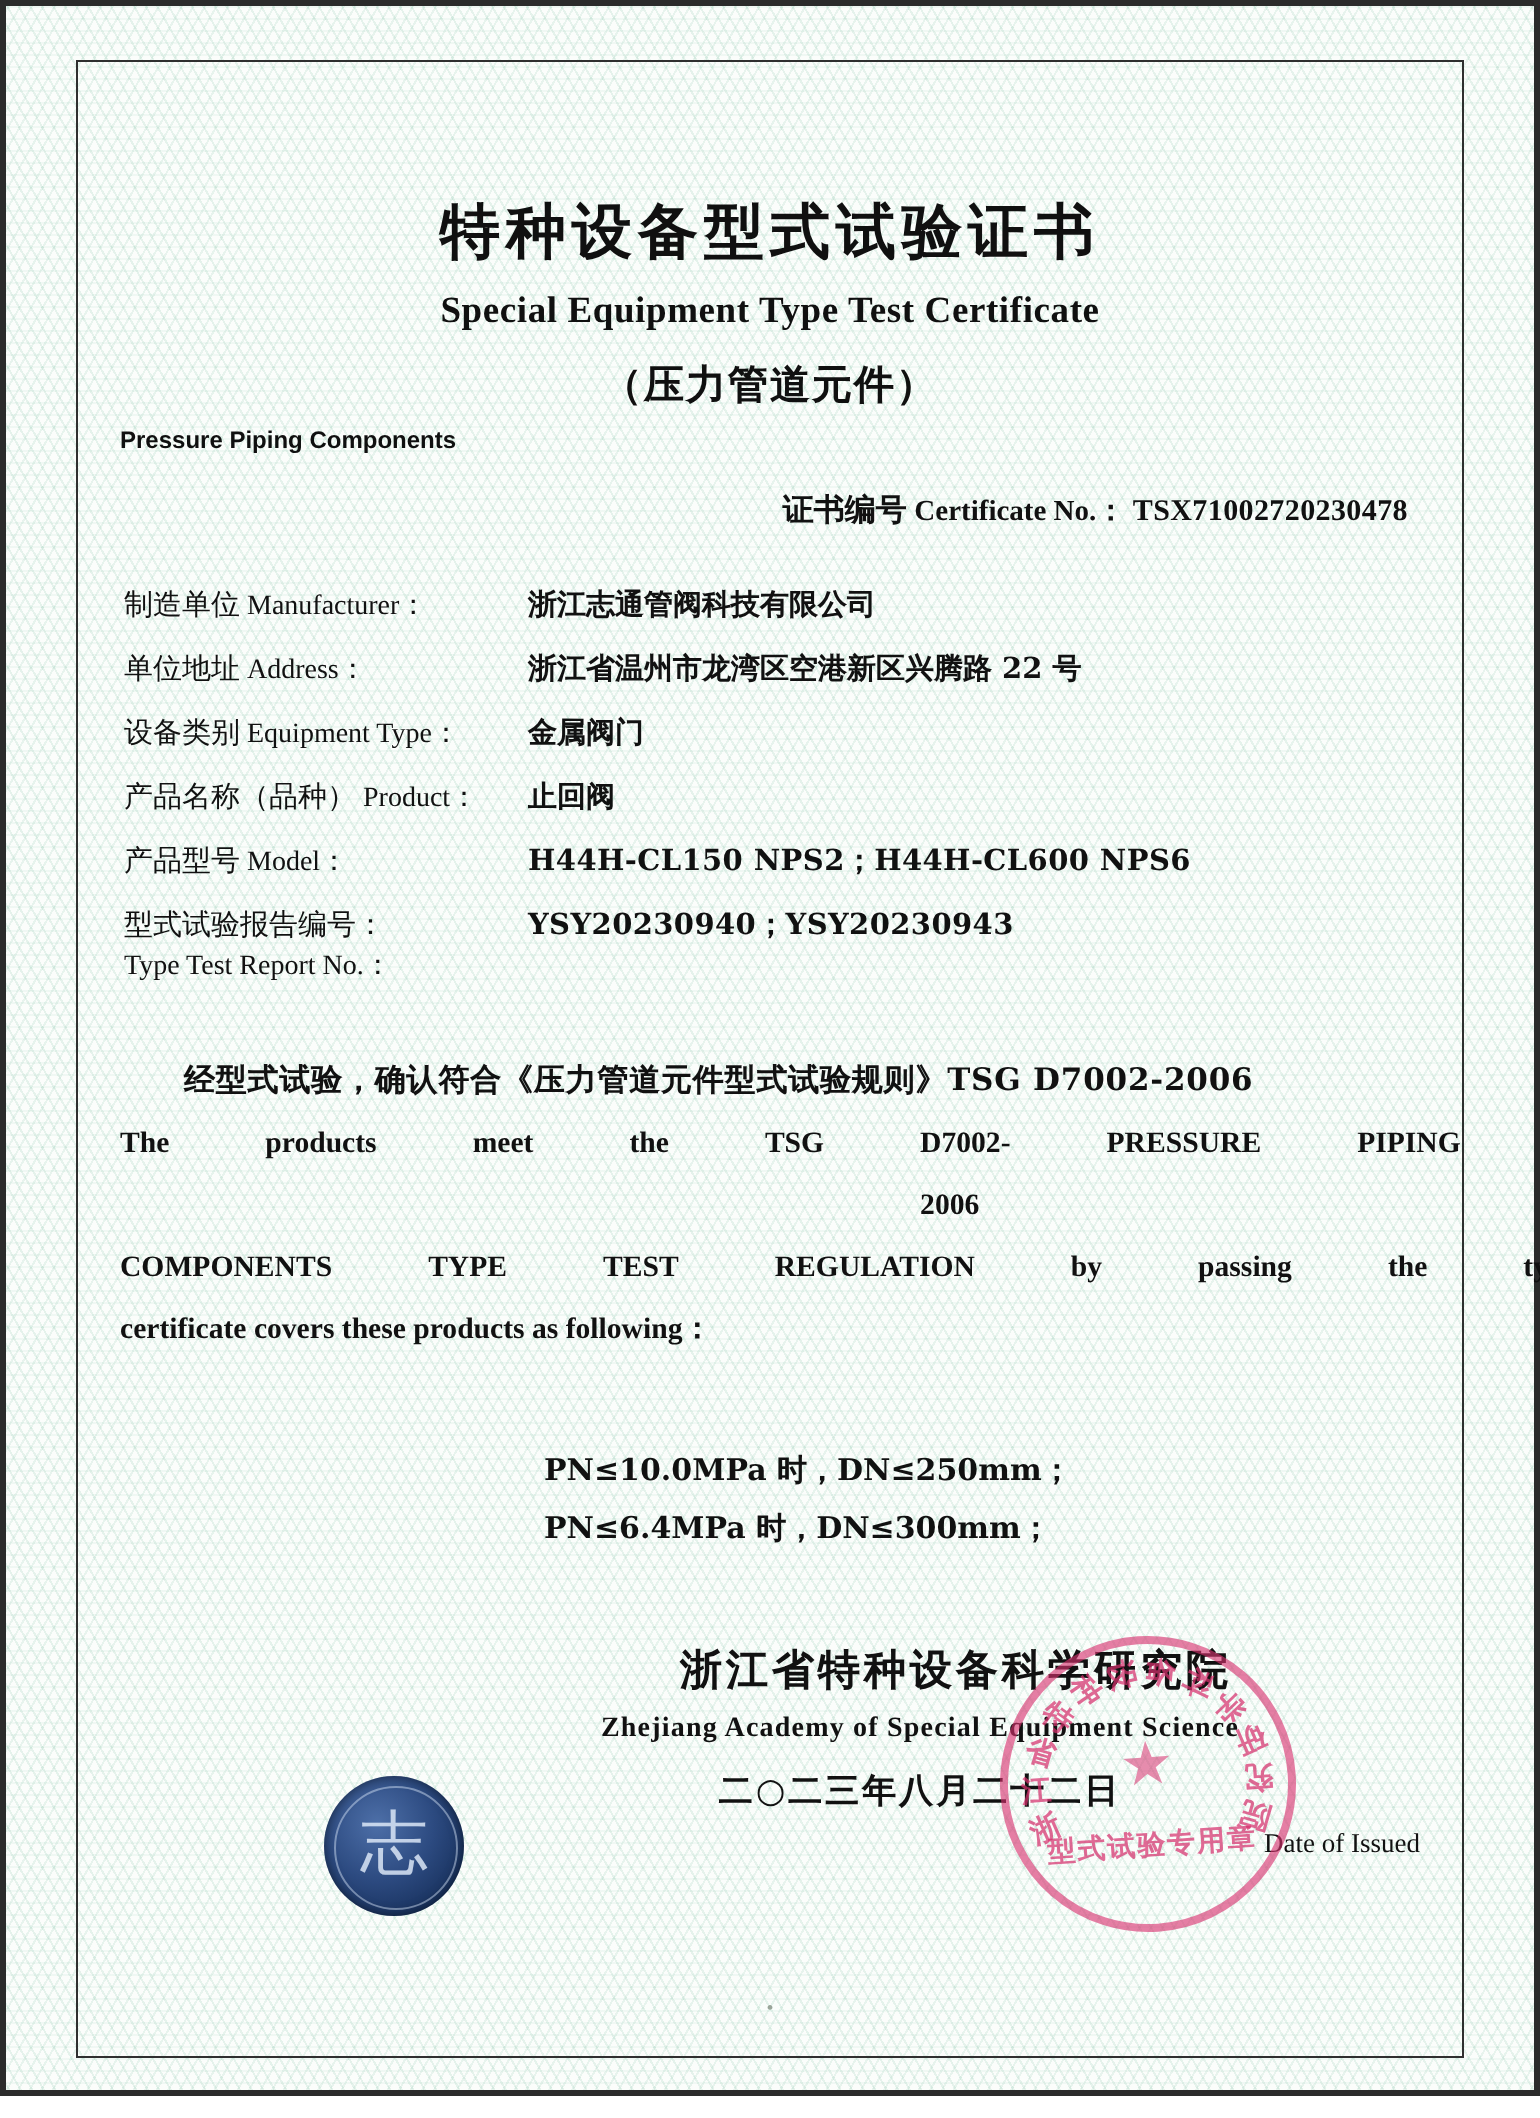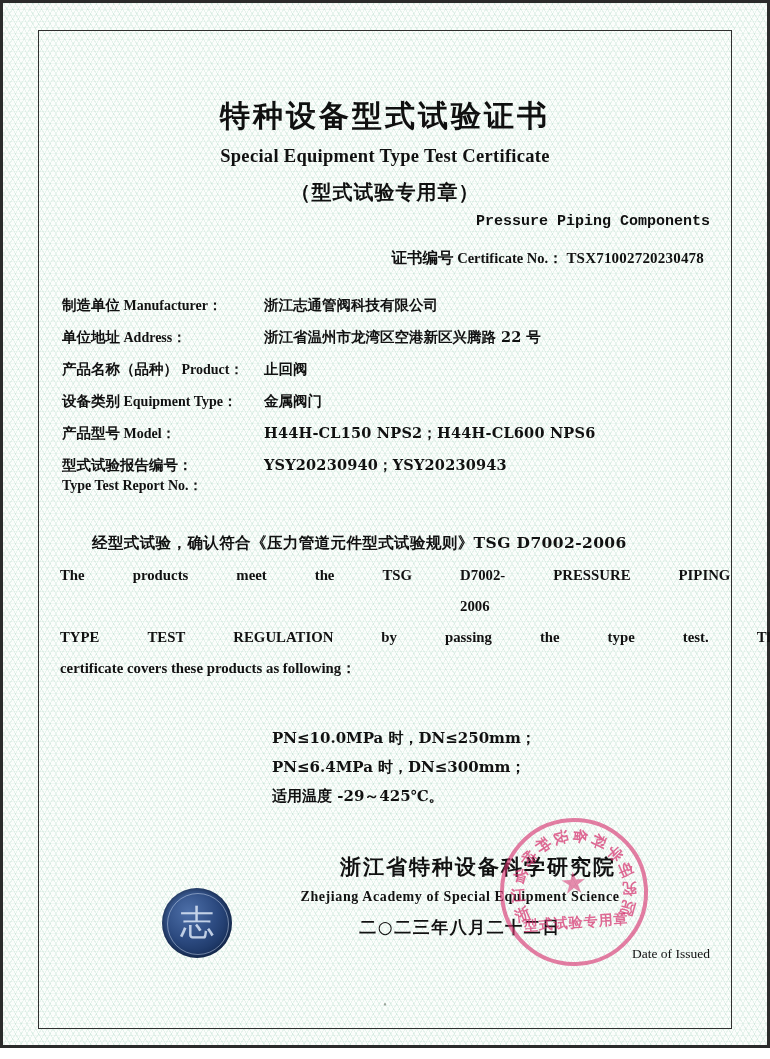--- a/index.html
+++ b/index.html
@@ -74,24 +74,24 @@
   .subtitle-cn {
     text-align: center;
     font-family: "DejaVu Serif", serif;
     font-weight: bold;
     font-size: 20px;
     letter-spacing: 1px;
     margin-top: 12px;
     color: #101010;
   }
   .subtitle-en {
-    text-align: right;
-    font-family: Liberation Mono, monospace;
-    font-weight: bold;
-    font-size: 15px;
+    text-align: left;
+    font-family: Liberation Sans, sans-serif;
+    font-weight: bold;
+    font-size: 12px;
     margin-top: 7px;
     color: #101010;
   }
 
   .cert-no-row {
     margin-top: 18px;
     text-align: right;
     padding-right: 6px;
     font-size: 15px;
     font-weight: bold;
@@ -117,21 +117,21 @@
     width: 100%;
     border-collapse: collapse;
   }
   .fields td {
     vertical-align: top;
     padding: 6.5px 0;
     font-size: 14px;
   }
   .fields td.label {
     width: 198px;
-    font-weight: bold;
+    font-weight: normal;
     white-space: nowrap;
     padding-left: 2px;
     margin-top: 36px;
   }
   .label .cn {
     font-family: "DejaVu Serif", serif;
     font-size: 14.5px;
   }
   .label .en {
     font-family: "Liberation Serif", serif;
@@ -320,21 +320,21 @@
 <body>
 
 <div class="certificate">
   <div class="paper-edge"></div>
   <div class="inner-frame"></div>
 
   <div class="content">
 
     <div class="title-cn">特种设备型式试验证书</div>
     <div class="title-en">Special Equipment Type Test Certificate</div>
-    <div class="subtitle-cn">（型式试验专用章）</div>
+    <div class="subtitle-cn">（压力管道元件）</div>
     <div class="subtitle-en">Pressure Piping Components</div>
 
     <div class="cert-no-row">
       <span class="lbl-cn">证书编号</span>
       <span class="lbl-en">Certificate No.：</span>
       <span class="val">TSX71002720230478</span>
     </div>
 
     <table class="fields">
       <tbody>
@@ -347,31 +347,31 @@
         </tr>
         <tr>
           <td class="label">
             <span class="cn">单位地址</span>
             <span class="en">Address：</span>
           </td>
           <td class="value">浙江省温州市龙湾区空港新区兴腾路 22 号</td>
         </tr>
         <tr>
           <td class="label">
+            <span class="cn">设备类别</span>
+            <span class="en">Equipment Type：</span>
+          </td>
+          <td class="value">金属阀门</td>
+        </tr>
+        <tr>
+          <td class="label">
             <span class="cn">产品名称（品种）</span>
             <span class="en">Product：</span>
           </td>
           <td class="value">止回阀</td>
-        </tr>
-        <tr>
-          <td class="label">
-            <span class="cn">设备类别</span>
-            <span class="en">Equipment Type：</span>
-          </td>
-          <td class="value">金属阀门</td>
         </tr>
         <tr>
           <td class="label">
             <span class="cn">产品型号</span>
             <span class="en">Model：</span>
           </td>
           <td class="value latin">H44H-CL150 NPS2；H44H-CL600 NPS6</td>
         </tr>
         <tr>
           <td class="label label-two-lines">
@@ -390,38 +390,38 @@
           <span>The</span>
           <span>products</span>
           <span>meet</span>
           <span>the</span>
           <span>TSG</span>
           <span>D7002-2006</span>
           <span>PRESSURE</span>
           <span>PIPING</span>
         </div>
         <div class="just-line">
+          <span>COMPONENTS</span>
           <span>TYPE</span>
           <span>TEST</span>
           <span>REGULATION</span>
           <span>by</span>
           <span>passing</span>
           <span>the</span>
           <span>type</span>
           <span>test.</span>
           <span>This</span>
         </div>
         <div>certificate covers these products as following：</div>
       </div>
     </div>
 
     <div class="specs">
       <div>PN≤10.0MPa 时，DN≤250mm；</div>
       <div>PN≤6.4MPa 时，DN≤300mm；</div>
-      <div>适用温度 -29～425℃。</div>
     </div>
 
     <div class="sign-block">
       <div class="issuer-cn">浙江省特种设备科学研究院</div>
       <div class="issuer-en">Zhejiang Academy of Special Equipment Science</div>
       <div class="issue-date">二○二三年八月二十二日</div>
       <div class="date-label">Date of Issued</div>
     </div>
 
   </div>

